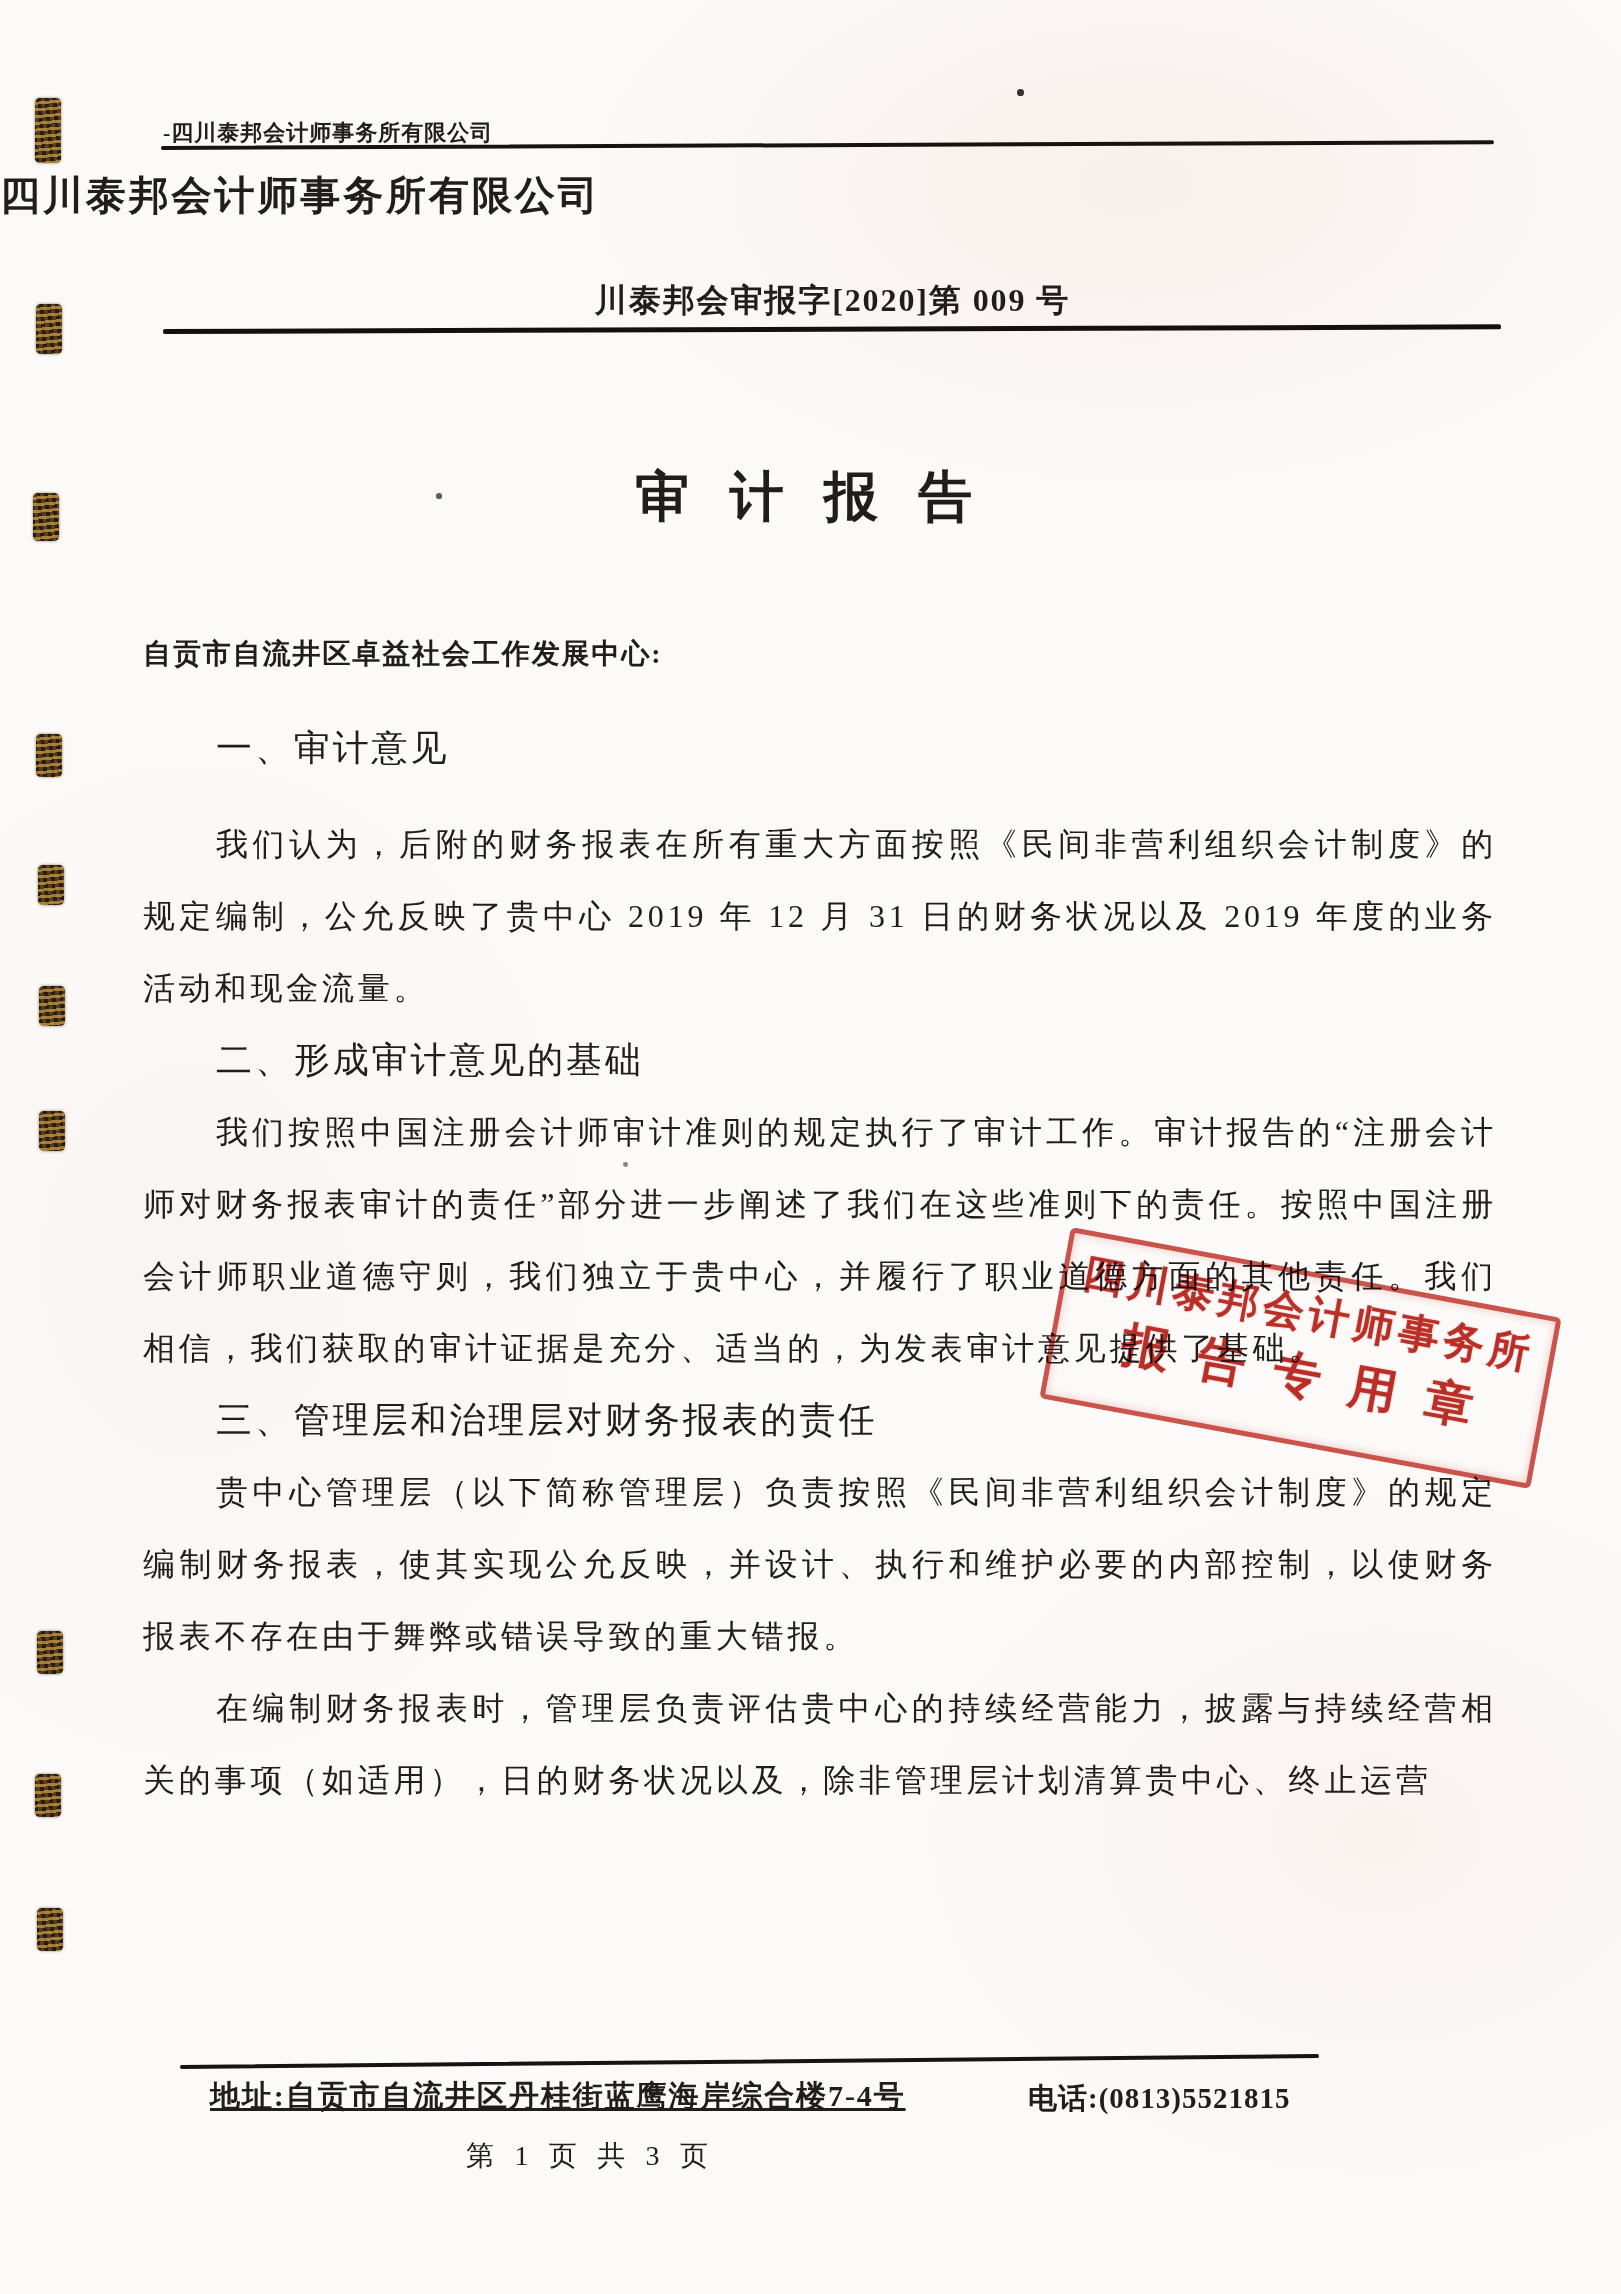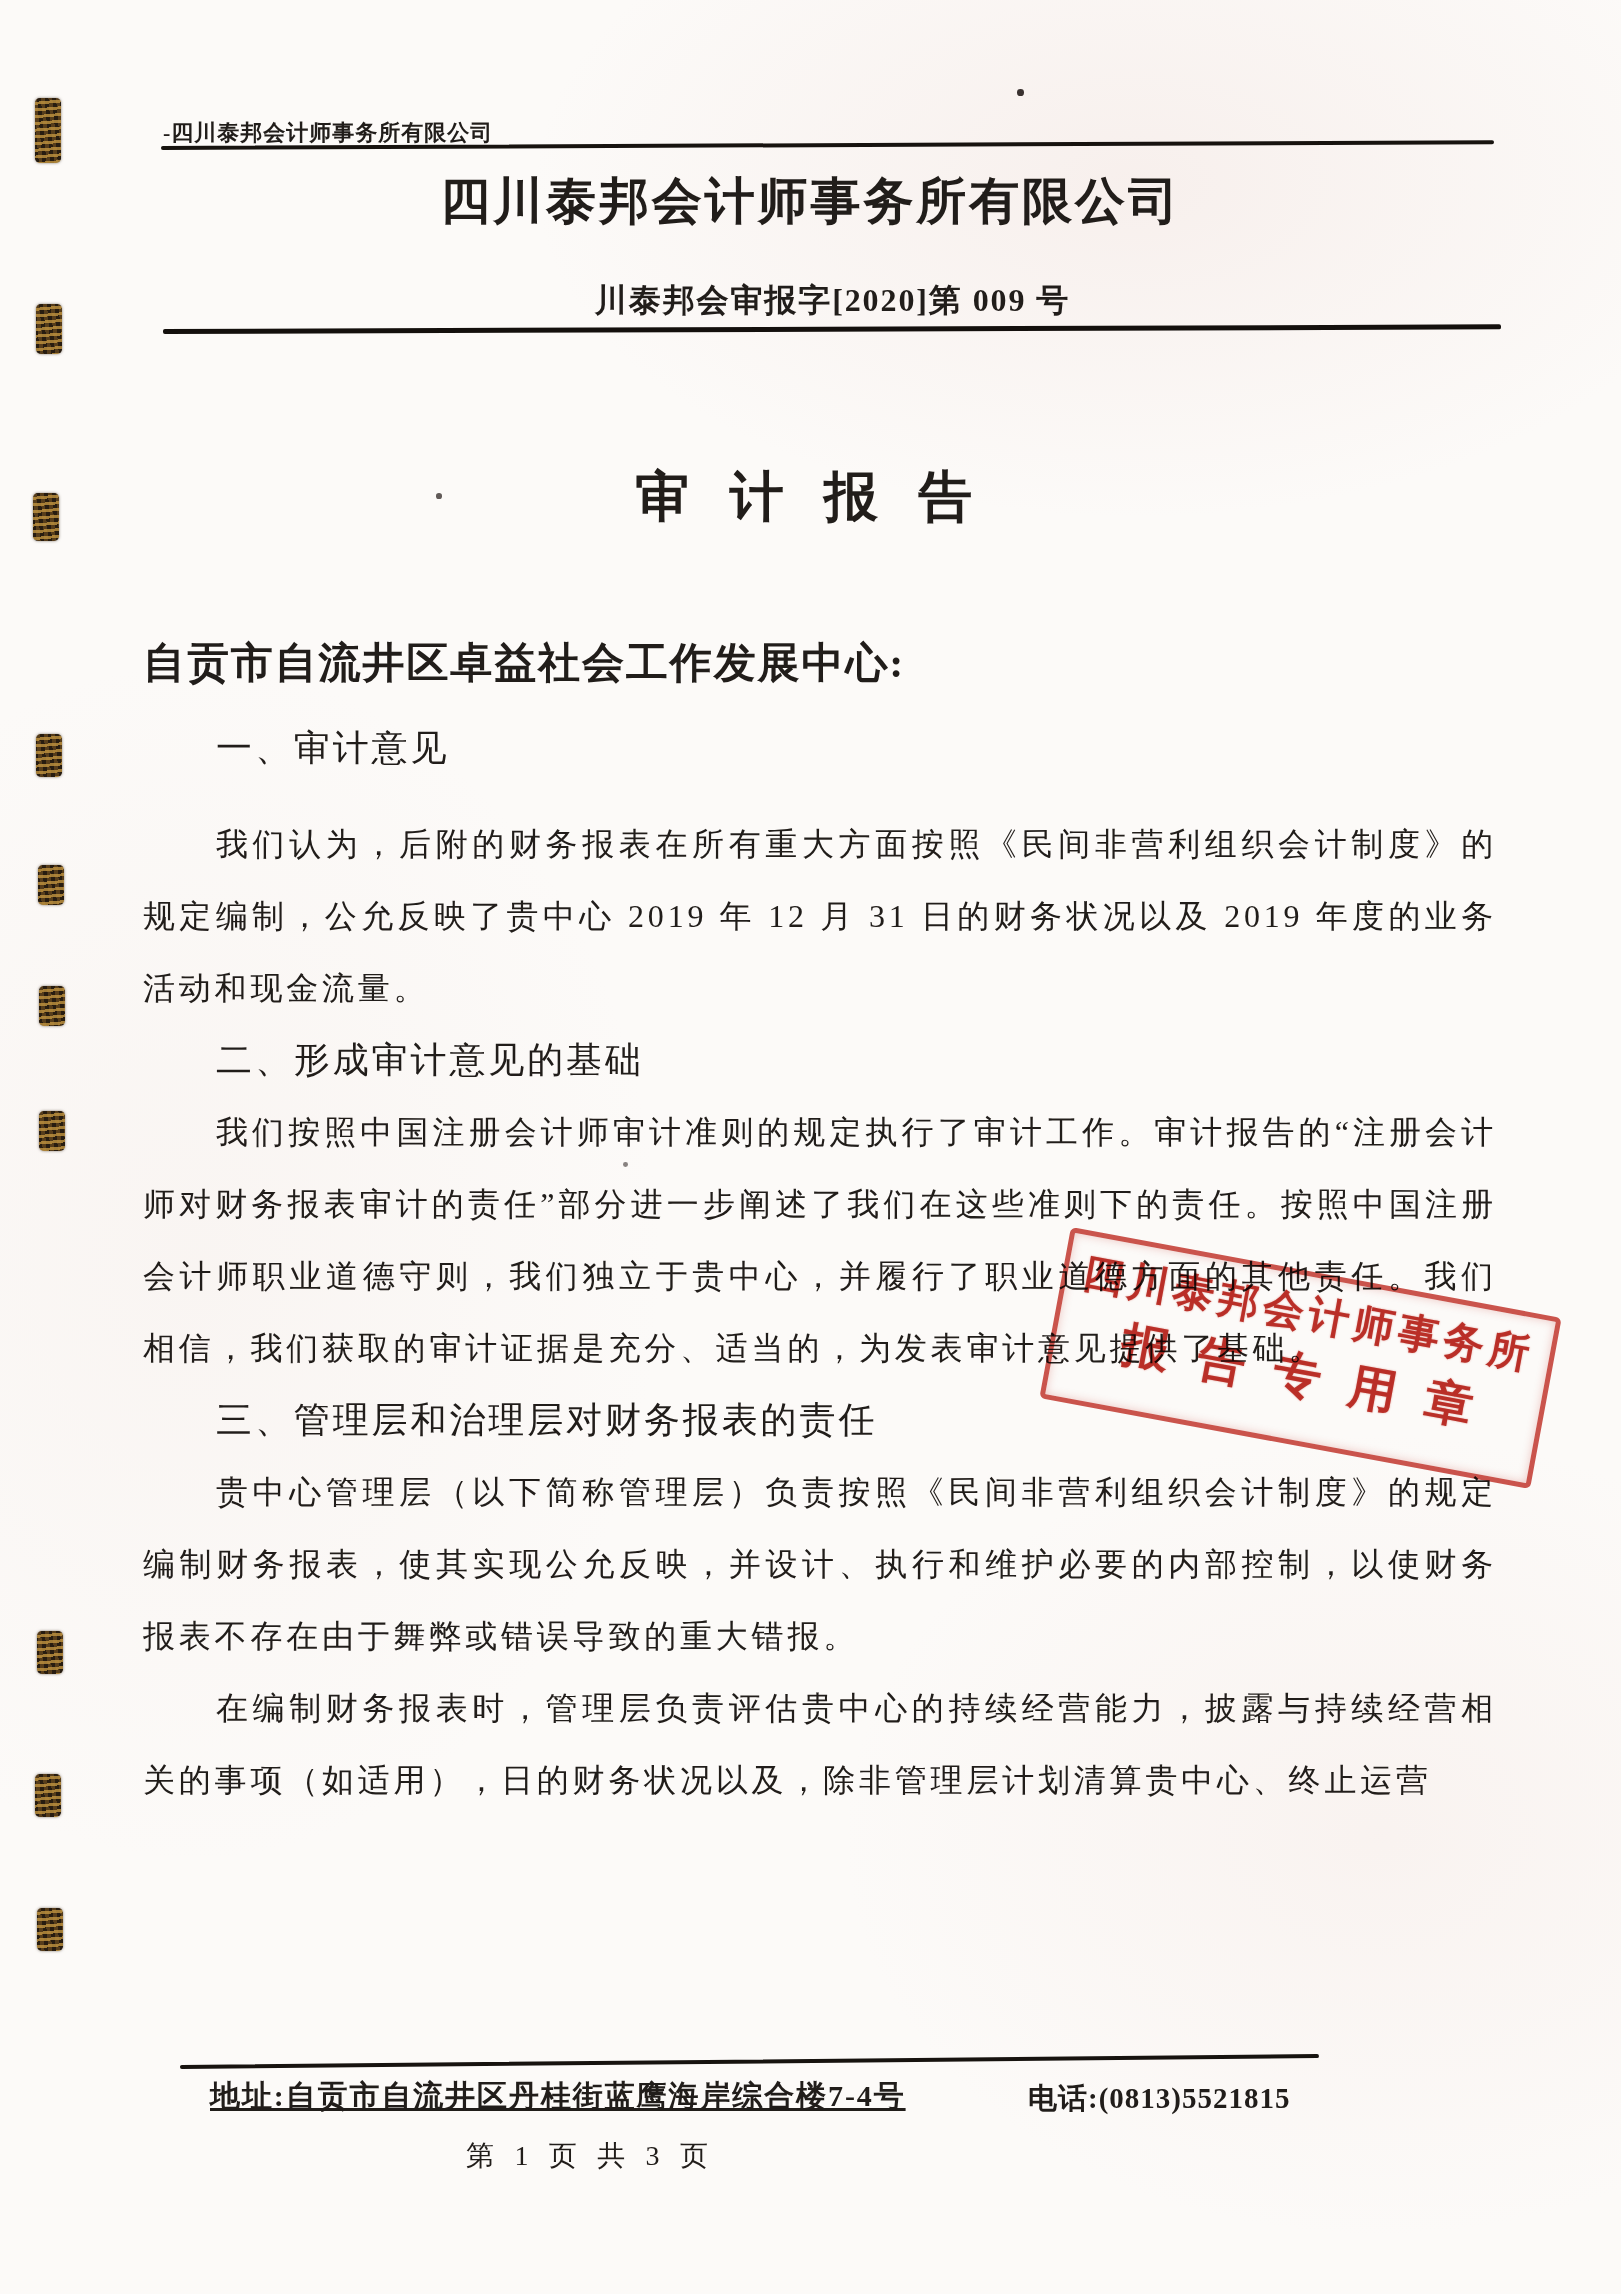--- a/index.html
+++ b/index.html
@@ -15,38 +15,38 @@
   }
   .header-small {
     position:absolute; left:163px; top:118px;
     font-size:22px; font-weight:bold; letter-spacing:1px; white-space:nowrap;
   }
   .header-rule {
     position:absolute; left:161px; top:146px; width:1333px; height:3.8px;
     background:#17130f; transform:rotate(-0.25deg); transform-origin:left center; border-radius:1.9px;
   }
   .firm-title {
-    position:absolute; left:0; top:168px; width:100%; text-align:center;
-    font-size:50px; font-weight:bold; letter-spacing:2.9px; white-space:nowrap;
+    position:absolute; left:0; top:168px; width:100%; text-align:left;
+    font-size:40px; font-weight:bold; letter-spacing:2.9px; white-space:nowrap;
   }
   .doc-number {
     position:absolute; left:0; top:279px; width:100%; text-align:center;
     font-size:32px; font-weight:bold; letter-spacing:1.9px;padding-left:22px;
   }
   .title-rule {
     position:absolute; left:163px; top:329px; width:1338px; height:4.8px;
     background:#14100d; transform:rotate(-0.2deg); transform-origin:left center; border-radius:1.9px;
   }
   .report-title {
     position:absolute; left:0; top:461px; width:100%; text-align:center;
     font-size:54px; font-weight:bold; letter-spacing:13.4px; white-space:nowrap;
   }
   .addressee {
     position:absolute; left:143px; top:635px;
-    font-size:42px; font-weight:bold; letter-spacing:1.9px; white-space:nowrap;
+    font-size:28px; font-weight:bold; letter-spacing:1.9px; white-space:nowrap;
   }
   .content {
     position:absolute; left:143px; top:712px; width:1354px;
     font-size:32px; line-height:72px; letter-spacing:3.8px; text-align:justify;
   }
   .section-heading {
     margin:0; font-size:36px; font-weight:normal; letter-spacing:2.9px; text-indent:73px;
   }
   .section-heading.gap-after { margin-bottom:24px; }
   .body-par { margin:0; text-indent:73px; }

